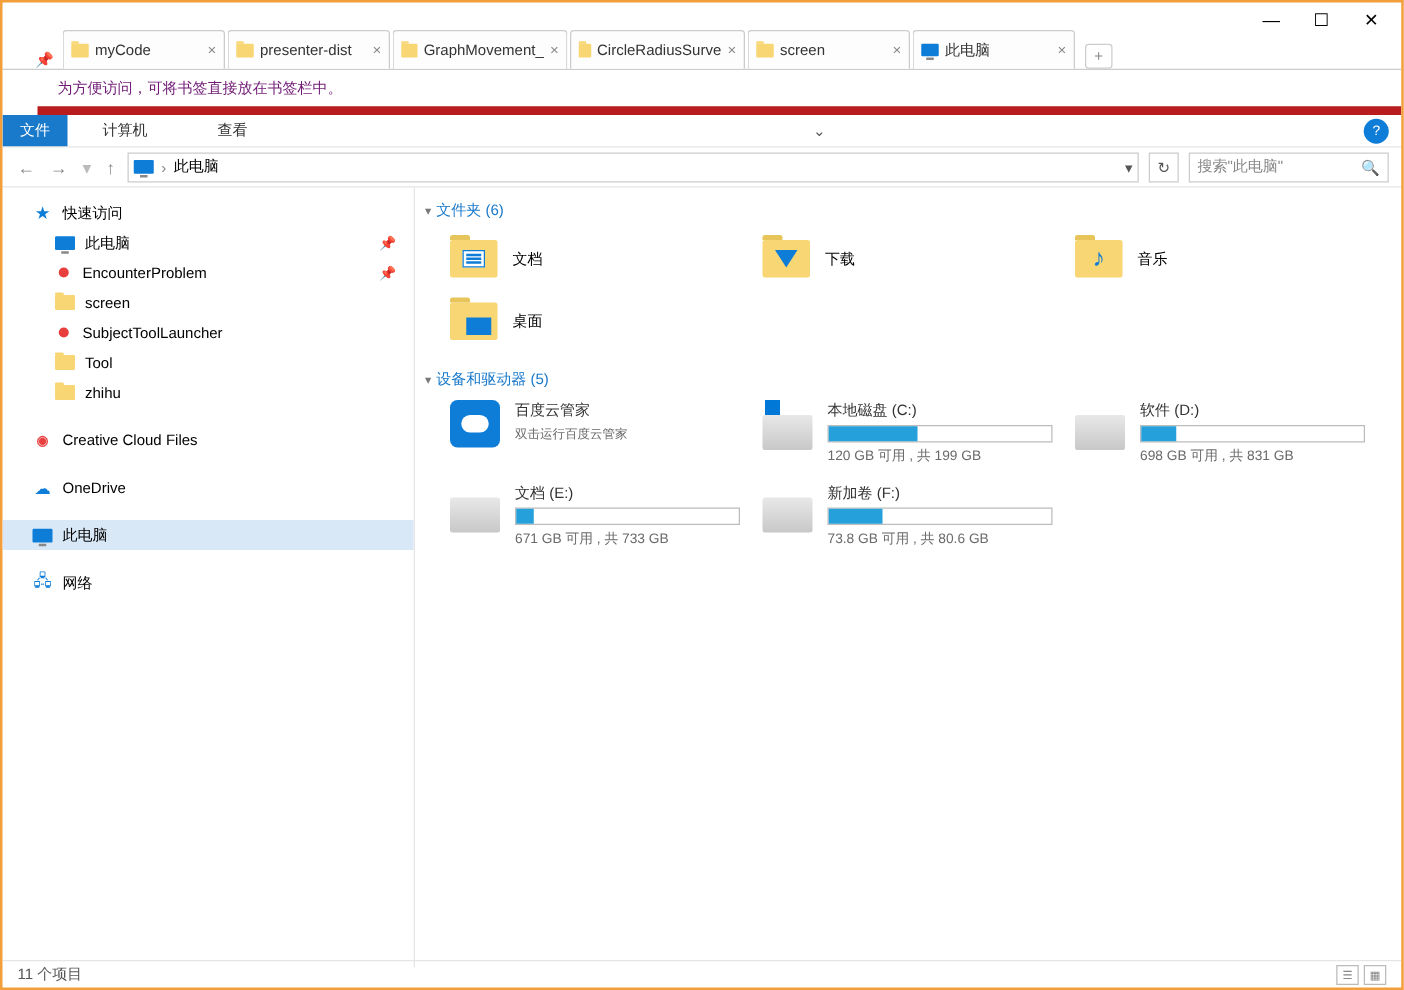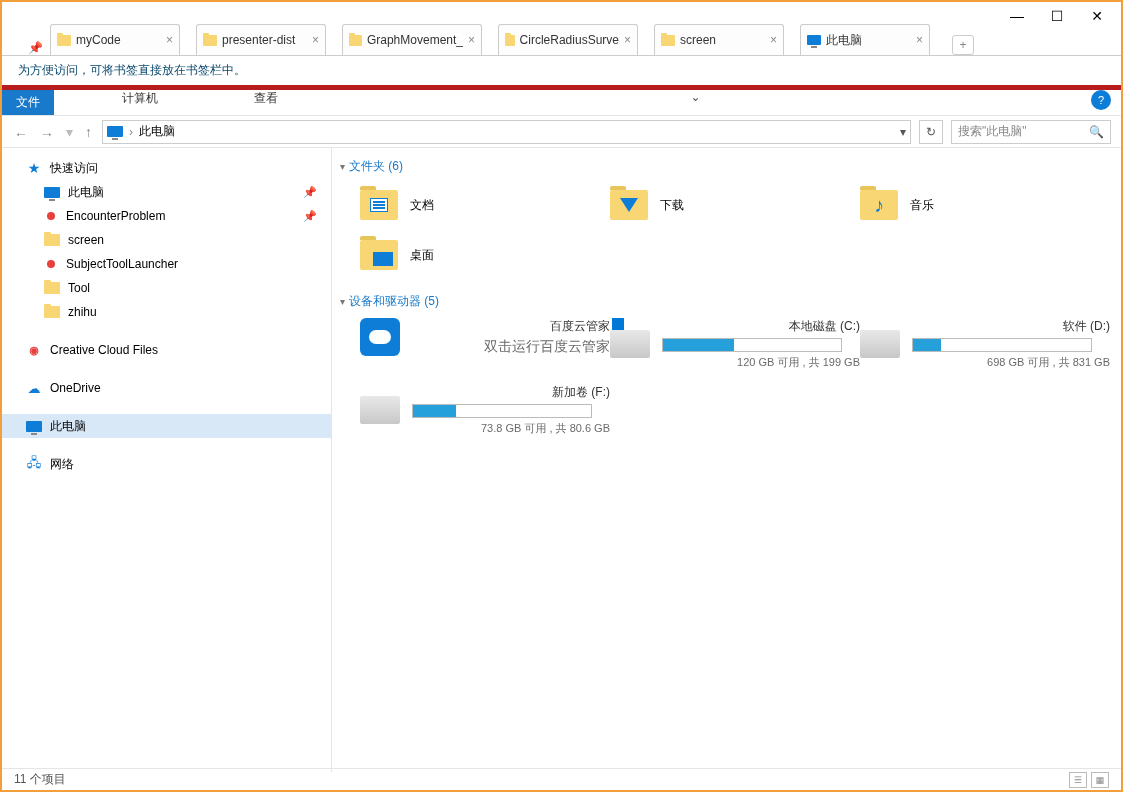--- a/index.html
+++ b/index.html
@@ -1,30 +1,30 @@
 <!DOCTYPE html>
 <html><head>
 <meta charset="utf-8">
 <style>
 * { margin:0; padding:0; box-sizing:border-box; font-family:"Microsoft YaHei","Segoe UI",sans-serif; font-size:12px; }
 body { background:#fff; width:1123px; height:792px; border:2px solid #f29e3a; position:relative; overflow:hidden; }
 .titlebar { height:28px; display:flex; justify-content:flex-end; align-items:center; padding-right:4px; }
 .titlebar .sysbtn { width:40px; height:24px; display:flex; align-items:center; justify-content:center; font-size:14px; cursor:pointer; }
 .tabs { height:26px; display:flex; align-items:flex-end; padding-left:20px; gap:0; border-bottom:1px solid #ccc; }
 .tabs .ticon { width:28px; display:flex; align-items:center; justify-content:center; color:#555; }
-.tab { height:24px; min-width:130px; max-width:140px; background:#fdfdfd; border:1px solid #ccc; border-bottom:none; border-radius:3px 3px 0 0; display:flex; align-items:center; padding:15px 6px; gap:5px; margin-right:16px; cursor:pointer; position:relative; color:#333; }
+.tab { height:24px; min-width:130px; max-width:140px; background:#fdfdfd; border:1px solid #ccc; border-bottom:none; border-radius:3px 3px 0 0; display:flex; align-items:center; padding:15px 6px; gap:5px; margin-right:2px; cursor:pointer; position:relative; color:#333; }
 .tab.app { min-width:130px; }
 .tab .folder-icon { width:14px; height:11px; background:#f7d673; border-radius:1px; position:relative; }
 .tab .folder-icon:before { content:""; position:absolute; top:-2px; left:0; width:6px; height:2px; background:#f7d673; border-radius:1px 1px 0 0; }
 .tab .pc-icon { width:14px; height:10px; background:#0e7dd8; border-radius:1px; position:relative; }
 .tab .pc-icon:after{content:"";position:absolute;bottom:-3px;left:4px;width:6px;height:2px;background:#888;}
 .tab .close { margin-left:auto; color:#888; font-size:12px; }
 .newtab { width:22px; height:20px; border:1px solid #ccc; border-radius:3px; display:flex; align-items:center; justify-content:center; color:#888; margin-left:6px; cursor:pointer;}
-.bookmark-hint { padding:6px 16px; color:#0c4a6e; border-bottom:5px solid #b91c1c; }
-.menurow { height:26px; display:flex; border-bottom:1px solid #e5e5e5;gap:40px; }
+.bookmark-hint { padding:6px 16px; color:#701a75; border-bottom:7px solid #b91c1c;margin-left:28px; }
+.menurow { height:26px; display:flex; align-items:center; border-bottom:1px solid #e5e5e5; }
 .menurow .file { background:#1979ca; color:#fff; padding:4px 14px; height:100%; display:flex; align-items:center; }
 .menurow .mitem { padding:0 28px; cursor:pointer; color:#333; }
 .menurow .help { margin-left:auto; width:20px; height:20px; border-radius:50%; background:#0e7dd8; color:#fff; display:flex; align-items:center; justify-content:center; font-size:11px; margin-right:10px;}
 .menurow .chev { margin-right:6px; color:#555; cursor:pointer; }
 .navrow { height:32px; display:flex; align-items:center; padding:0 10px; gap:8px; border-bottom:1px solid #e5e5e5; }
 .navrow .navbtn { color:#888; font-size:14px; cursor:pointer; padding:0 2px;}
 .addrbar { flex:1; height:24px; border:1px solid #ccc; display:flex; align-items:center; padding:0 4px; gap:6px; }
 .addrbar .pc-icon { width:16px; height:11px; background:#0e7dd8; border-radius:1px; position:relative; }
 .addrbar .pc-icon:after{content:"";position:absolute;bottom:-3px;left:5px;width:6px;height:2px;background:#888;}
 .addrbar .sep { color:#888; }
@@ -64,23 +64,23 @@
 .inner.doc:after{content:"";position:absolute;top:2px;left:2px;right:2px;height:2px;background:#0e7dd8;box-shadow:0 3px 0 #0e7dd8, 0 6px 0 #0e7dd8;}
 .inner.dl { width:0;height:0;border-left:9px solid transparent;border-right:9px solid transparent;border-top:14px solid #0e7dd8; background:none;}
 .inner.music { color:#0e7dd8; font-size:20px; line-height:14px; width:auto;height:auto;}
 .inner.desk { background:#0e7dd8; width:20px; height:14px; margin-top:8px; margin-left:8px;}
 .drive-grid { display:grid; grid-template-columns:repeat(3, 250px); gap:14px 0; padding-left:20px;}
 .drive { display:flex; align-items:flex-start; gap:12px; cursor:pointer;}
 .drive-icon { width:40px; height:28px; background:linear-gradient(#e8e8e8,#c8c8c8); border-radius:2px; position:relative; margin-top:12px;}
 .drive-icon.win:before{content:"";position:absolute;top:-12px;left:2px;width:12px;height:12px;background:#0078d7;}
 .drive-icon.cloud { background:#0e7dd8; border-radius:6px; margin-top:0; height:38px; display:flex; align-items:center; justify-content:center;}
 .drive-icon.cloud:after{content:"";width:22px;height:14px;background:#fff;border-radius:10px;}
-.drive-info { flex:1;text-align:right; }
+.drive-info { flex:1; }
 .drive-name { margin-bottom:3px; color:#333;}
-.drive-sub { color:#6a6a6a; font-size:14px;}
+.drive-sub { color:#6a6a6a; font-size:10px;}
 .bar { width:180px; height:14px; border:1px solid #bcbcbc; margin-bottom:3px; background:#fff;}
 .bar .fill { height:100%; background:#26a0da;}
 .drive-stat { color:#6a6a6a; font-size:11px;}
 .statusbar { position:absolute; bottom:0; left:0; right:0; height:22px; border-top:1px solid #e5e5e5; display:flex; align-items:center; padding:0 12px; color:#555;}
 .statusbar .viewbtns { margin-left:auto; display:flex; gap:4px; color:#888;}
 .statusbar .vb { width:18px; height:16px; border:1px solid #bbb; display:flex; align-items:center; justify-content:center; font-size:9px; cursor:pointer;}
 </style>
 </head>
 <body>
 
@@ -270,20 +270,30 @@
             <div class="drive-name">软件 (D:)</div>
             <div class="bar">
               <div class="fill" style="width:16%"></div>
             </div>
             <div class="drive-stat">698 GB 可用 , 共 831 GB</div>
           </div>
         </div>
         <div class="drive">
           <div class="drive-icon"></div>
           <div class="drive-info">
+            <div class="drive-name">文档 (E:)</div>
+            <div class="bar">
+              <div class="fill" style="width:8%"></div>
+            </div>
+            <div class="drive-stat">671 GB 可用 , 共 733 GB</div>
+          </div>
+        </div>
+        <div class="drive">
+          <div class="drive-icon"></div>
+          <div class="drive-info">
             <div class="drive-name">新加卷 (F:)</div>
             <div class="bar">
               <div class="fill" style="width:24%"></div>
             </div>
             <div class="drive-stat">73.8 GB 可用 , 共 80.6 GB</div>
           </div>
         </div>
       </div>
   </div>
 </div>

